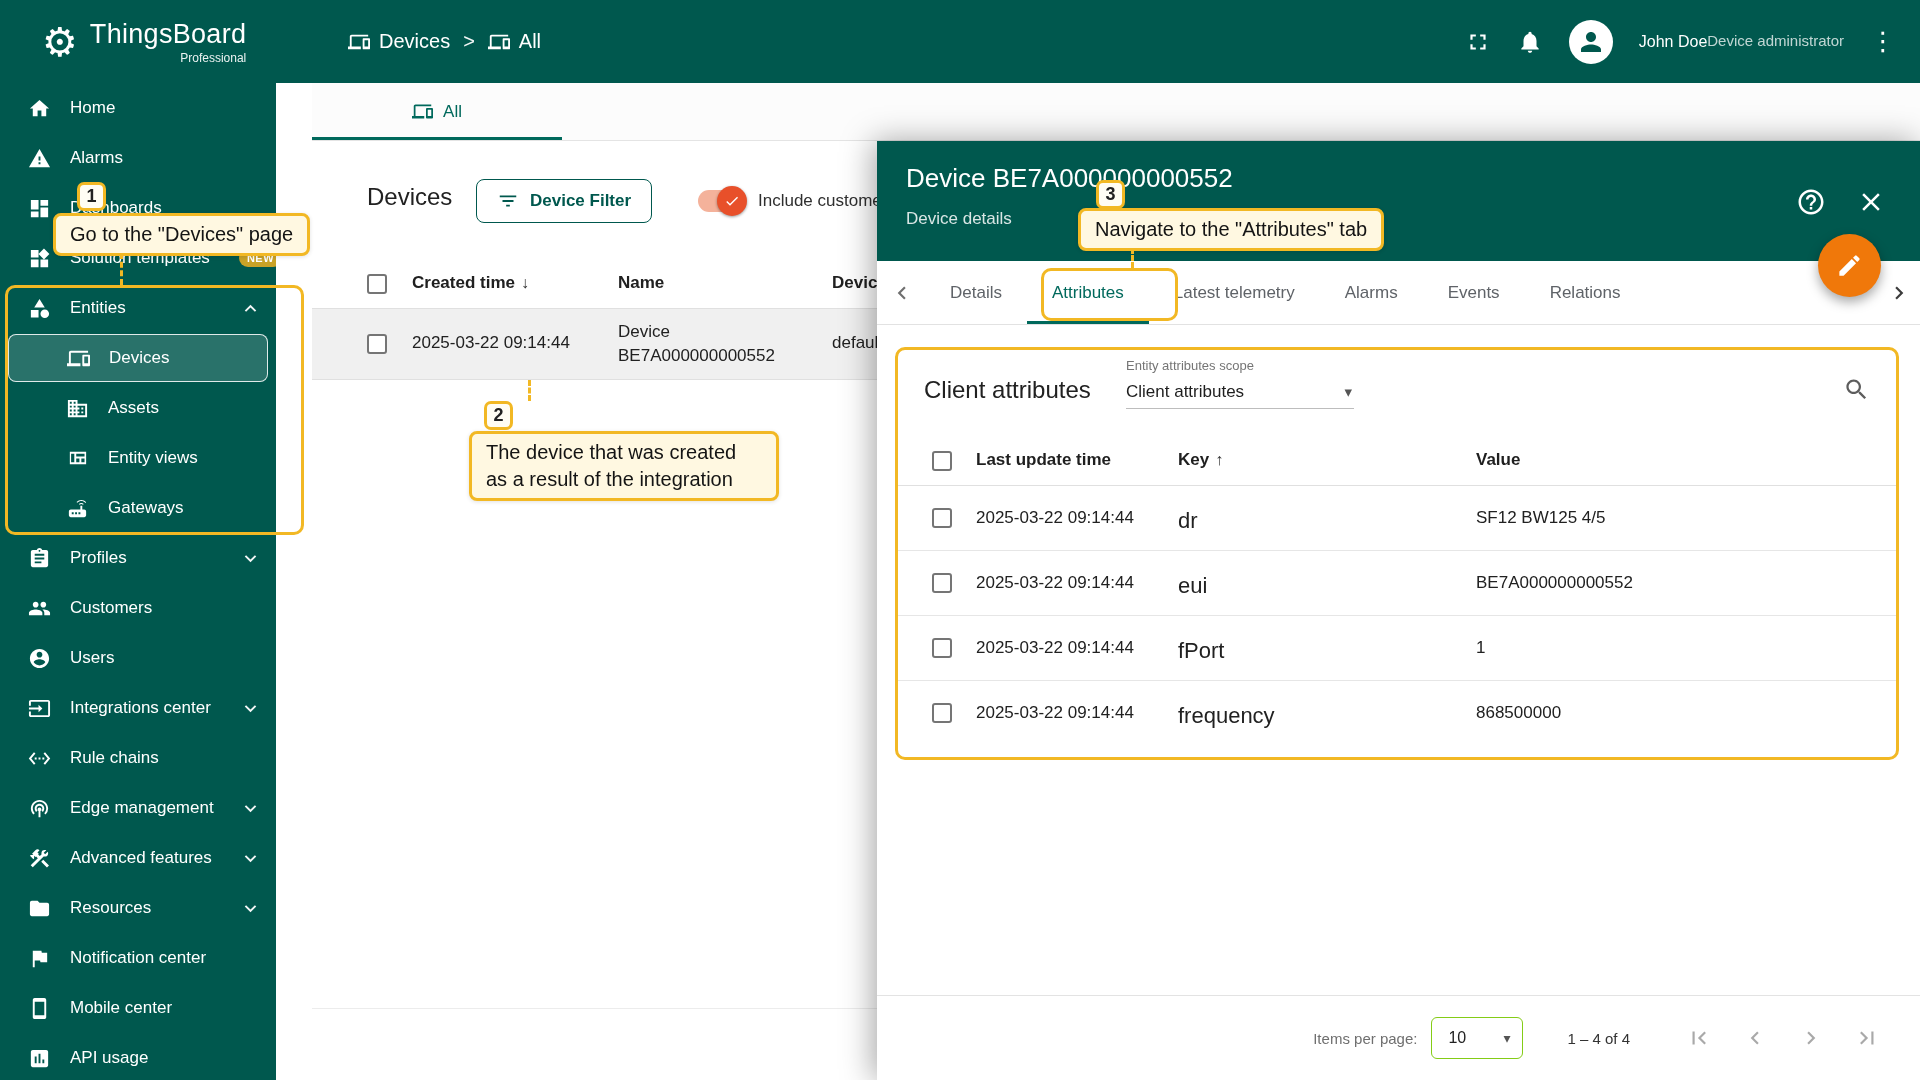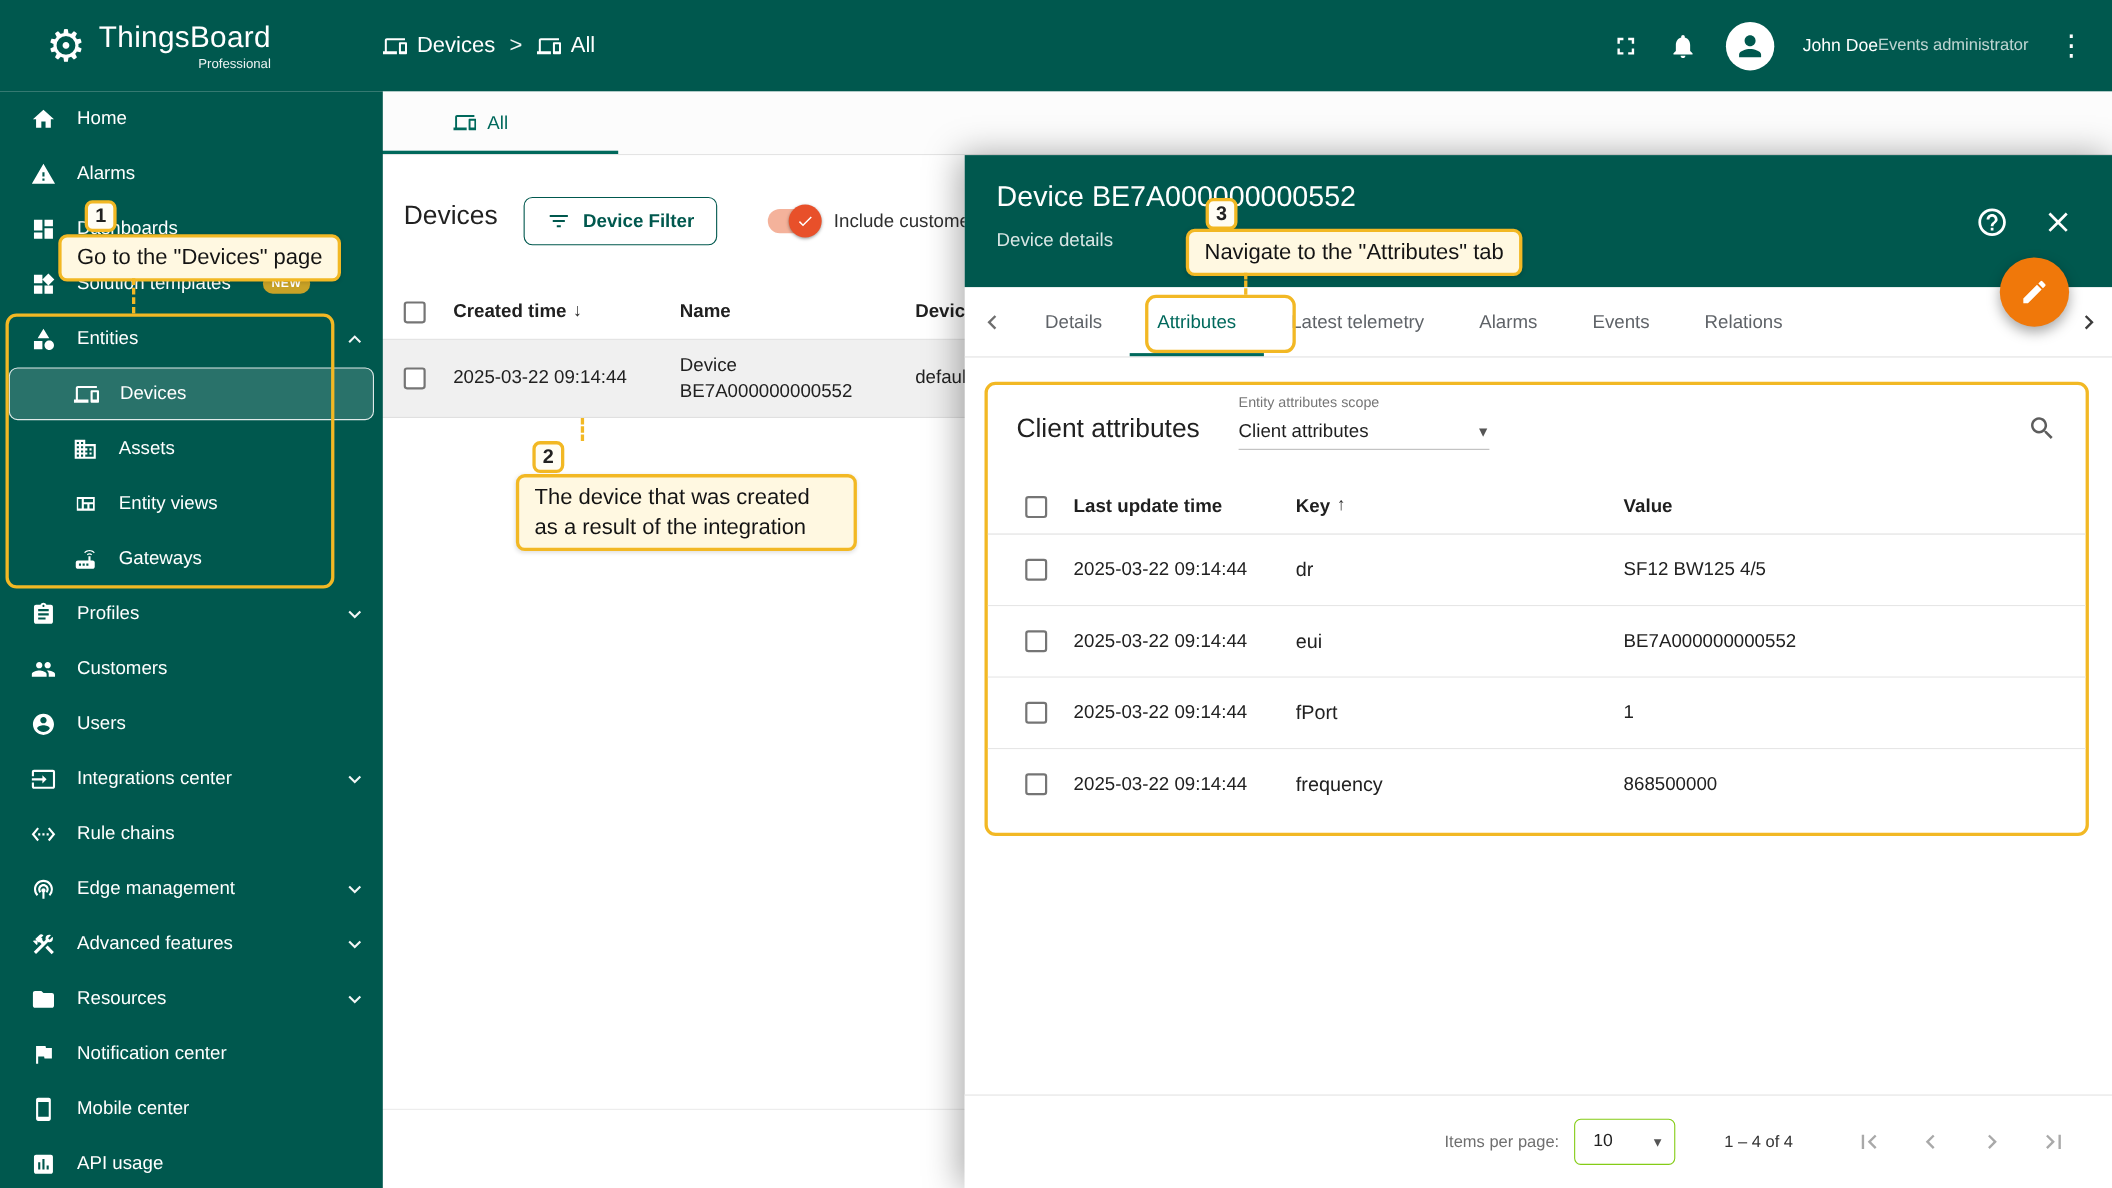--- a/index.html
+++ b/index.html
@@ -31,21 +31,21 @@
   .topbar-right{margin-left:auto;display:flex;align-items:center;gap:26px;padding-right:24px;}
   .tb-iconbtn{font-size:26px;color:#fff;display:flex;cursor:pointer;background:none;border:none;}
   .avatar{width:44px;height:44px;border-radius:50%;background:#fff;color:var(--primary);display:flex;align-items:center;justify-content:center;cursor:pointer;}
   .avatar .i{font-size:30px;}
   .user-block{display:flex;flex-direction:row;line-height:1.25;}
   .user-name{font-size:16px;}
   .user-role{font-size:15px;opacity:.75;}
   .kebab{font-size:26px;cursor:pointer;}
 
   
-  .sidebar{position:absolute;left:0;top:83px;width:348px;bottom:0;background:var(--primary);color:#fff;z-index:4;overflow:hidden;}
+  .sidebar{position:absolute;left:0;top:83px;width:276px;bottom:0;background:var(--primary);color:#fff;z-index:4;overflow:hidden;}
   .nav-item{height:50px;display:flex;align-items:center;gap:19px;padding:0 14px 0 28px;font-size:17px;font-weight:500;cursor:pointer;white-space:nowrap;}
   .nav-item .i{font-size:23px;}
   .chev{margin-left:auto;font-size:20px;opacity:.95;}
   .chev.up{transform:rotate(180deg);}
   .nav-child{padding-left:66px;}
   .nav-child.active{background:rgba(255,255,255,.16);border:1px solid rgba(255,255,255,.85);border-radius:8px;margin:1px 8px;height:48px;padding-left:58px;}
   .new-badge{background:#c9a227;color:#fff;font-size:11px;font-weight:700;border-radius:9px;padding:3px 8px;margin-left:10px;letter-spacing:.5px;}
 
   
   .content{position:absolute;left:312px;top:83px;right:0;bottom:0;background:#fff;}
@@ -104,21 +104,21 @@
   .search-btn{position:absolute;right:26px;top:26px;font-size:27px;color:#5d5d5d;background:none;border:none;display:flex;cursor:pointer;}
   .attr-head{position:absolute;left:0;right:0;top:86px;height:50px;border-bottom:1px solid var(--row-line);font-size:17px;font-weight:700;color:#1f1f1f;}
   .attr-head .cb{position:absolute;left:34px;top:15px;}
   .ah-time{position:absolute;left:78px;top:14px;}
   .ah-key{position:absolute;left:280px;top:14px;display:flex;gap:6px;align-items:center;cursor:pointer;}
   .ah-value{position:absolute;left:578px;top:14px;}
   .attr-row{position:absolute;left:0;right:0;height:65px;border-bottom:1px solid #e6e6e6;cursor:pointer;}
   .attr-row.last{border-bottom:none;}
   .attr-row .cb{position:absolute;left:34px;top:22px;}
   .ar-time{position:absolute;left:78px;top:22px;font-size:17px;color:var(--txt);}
-  .ar-key{position:absolute;left:280px;top:22px;font-size:18px;color:var(--txt);}
+  .ar-key{position:absolute;left:280px;top:22px;font-size:22px;color:var(--txt);}
   .ar-value{position:absolute;left:578px;top:22px;font-size:17px;color:var(--txt);}
 
   
   .paginator{position:absolute;left:0;right:0;bottom:0;height:85px;border-top:1px solid #e3e3e3;display:flex;align-items:center;justify-content:flex-end;padding-right:40px;background:#fff;}
   .pp-label{font-size:15px;color:#6f6f6f;margin-right:14px;}
   .pp-select{width:92px;height:42px;border:1px solid #84cc16;border-radius:6px;display:flex;align-items:center;justify-content:space-between;padding:0 12px 0 16px;font-size:16px;color:#222;margin-right:44px;cursor:pointer;}
   .pp-select .caret{font-size:14px;color:#555;}
   .pp-range{font-size:15px;color:#333;margin-right:56px;}
   .pg-btn{font-size:26px;color:#a9a9a9;background:none;border:none;display:flex;cursor:pointer;margin-left:30px;}
 
@@ -288,21 +288,21 @@
             <use href="#ic-bell"></use>
           </svg>
         </button>
       <div class="avatar">
           <svg class="i">
             <use href="#ic-person"></use>
           </svg>
         </div>
       <div class="user-block">
         <span class="user-name">John Doe</span>
-        <span class="user-role">Events administrator</span>
+        <span class="user-role">Device administrator</span>
       </div>
       <span class="kebab">⋮</span>
     </div>
   </header>
 
   <aside class="sidebar">
     <div class="nav-item">
       <svg class="i">
           <use href="#ic-home"></use>
         </svg>

